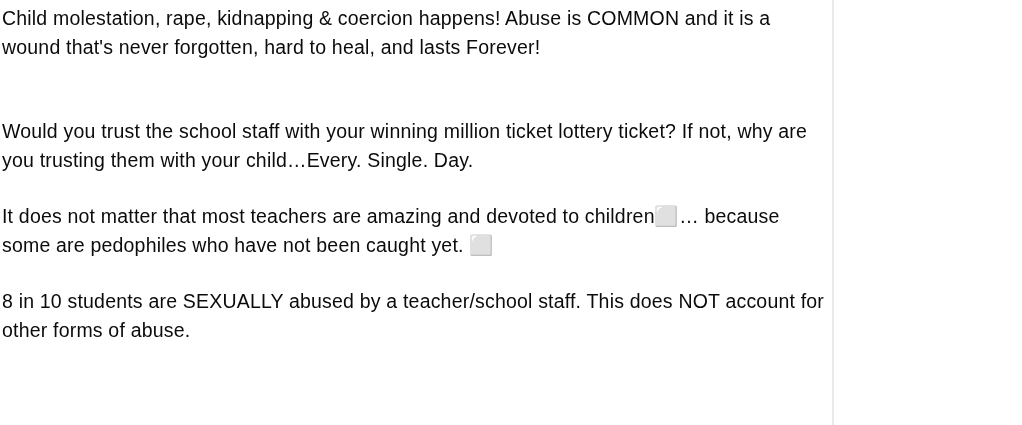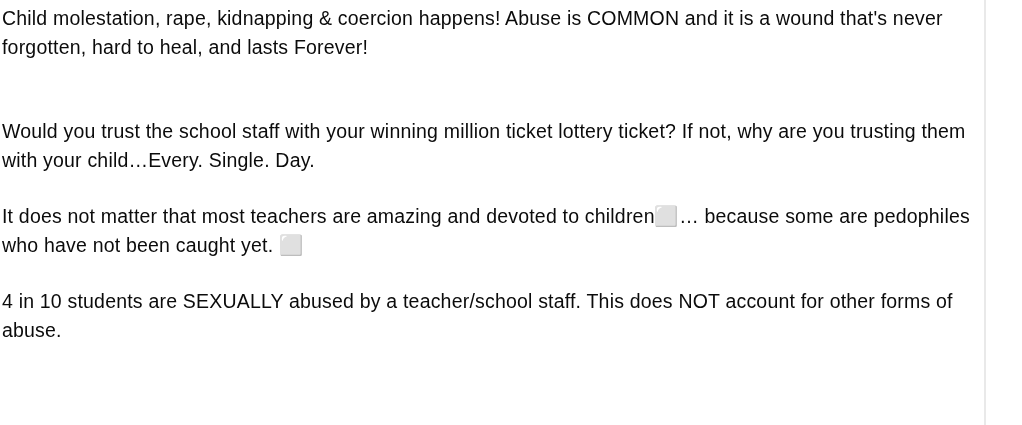--- a/index.html
+++ b/index.html
@@ -8,21 +8,21 @@
     background: #ffffff;
   }
   body {
     width: 1022px;
     height: 425px;
     overflow: hidden;
     font-family: "Liberation Sans", sans-serif;
   }
   #doc {
     position: relative;
-    width: 986px;
+    width: 834px;
     height: 425px;
     background: #ffffff;
     box-sizing: border-box;
     padding: 4px 4px 0 2px;
     border-radius: 13px;
   }
   .para {
     font-size: 19.5px;
     line-height: 28.5px;
     color: #0b0b0b;
@@ -53,16 +53,16 @@
   <div class="gap"></div>
 
   <div class="gap"></div>
 
   <p class="para">Would you trust the school staff with your winning million ticket lottery ticket? If not, why are you trusting them with your child…Every. Single. Day.</p>
   <div class="gap"></div>
 
   <p class="para">It does not matter that most teachers are amazing and devoted to children⬜… because some are pedophiles who have not been caught yet. ⬜</p>
   <div class="gap"></div>
 
-  <p class="para">4 in 10 students are SEXUALLY abused by a teacher/school staff. This does NOT account for other forms of abuse.</p>
+  <p class="para">8 in 10 students are SEXUALLY abused by a teacher/school staff. This does NOT account for other forms of abuse.</p>
 
   <div class="edge-right"></div>
 </div>
 
 </body></html>

